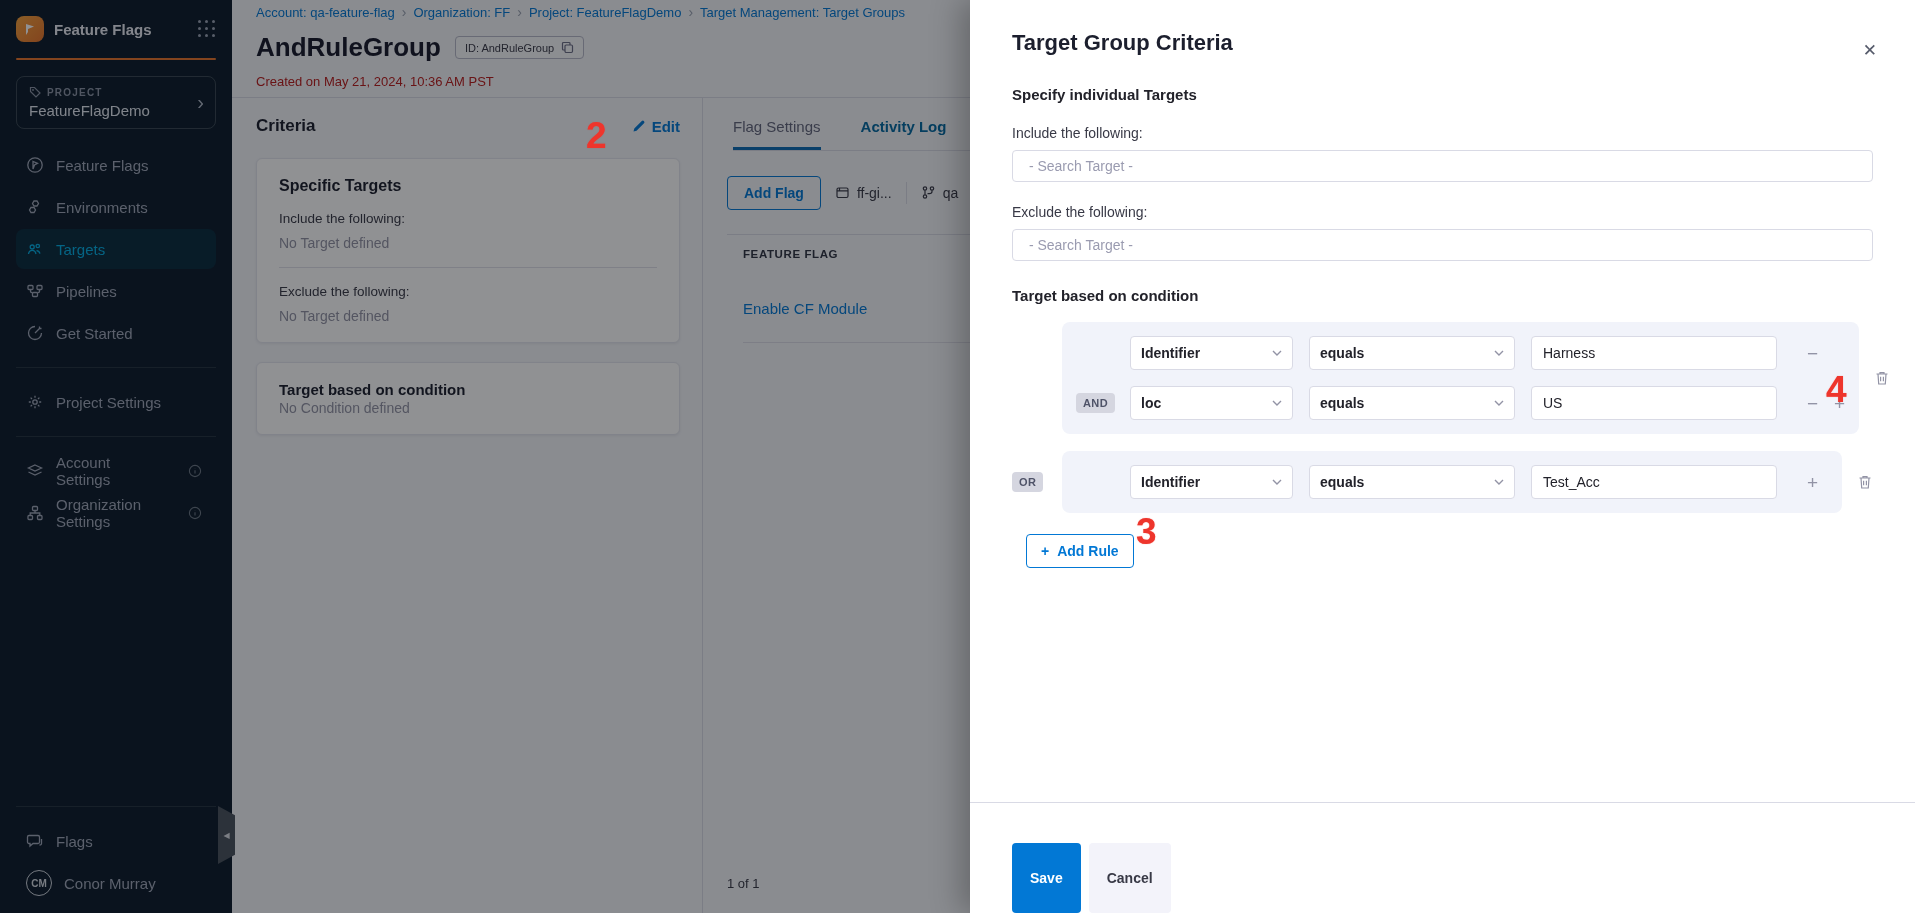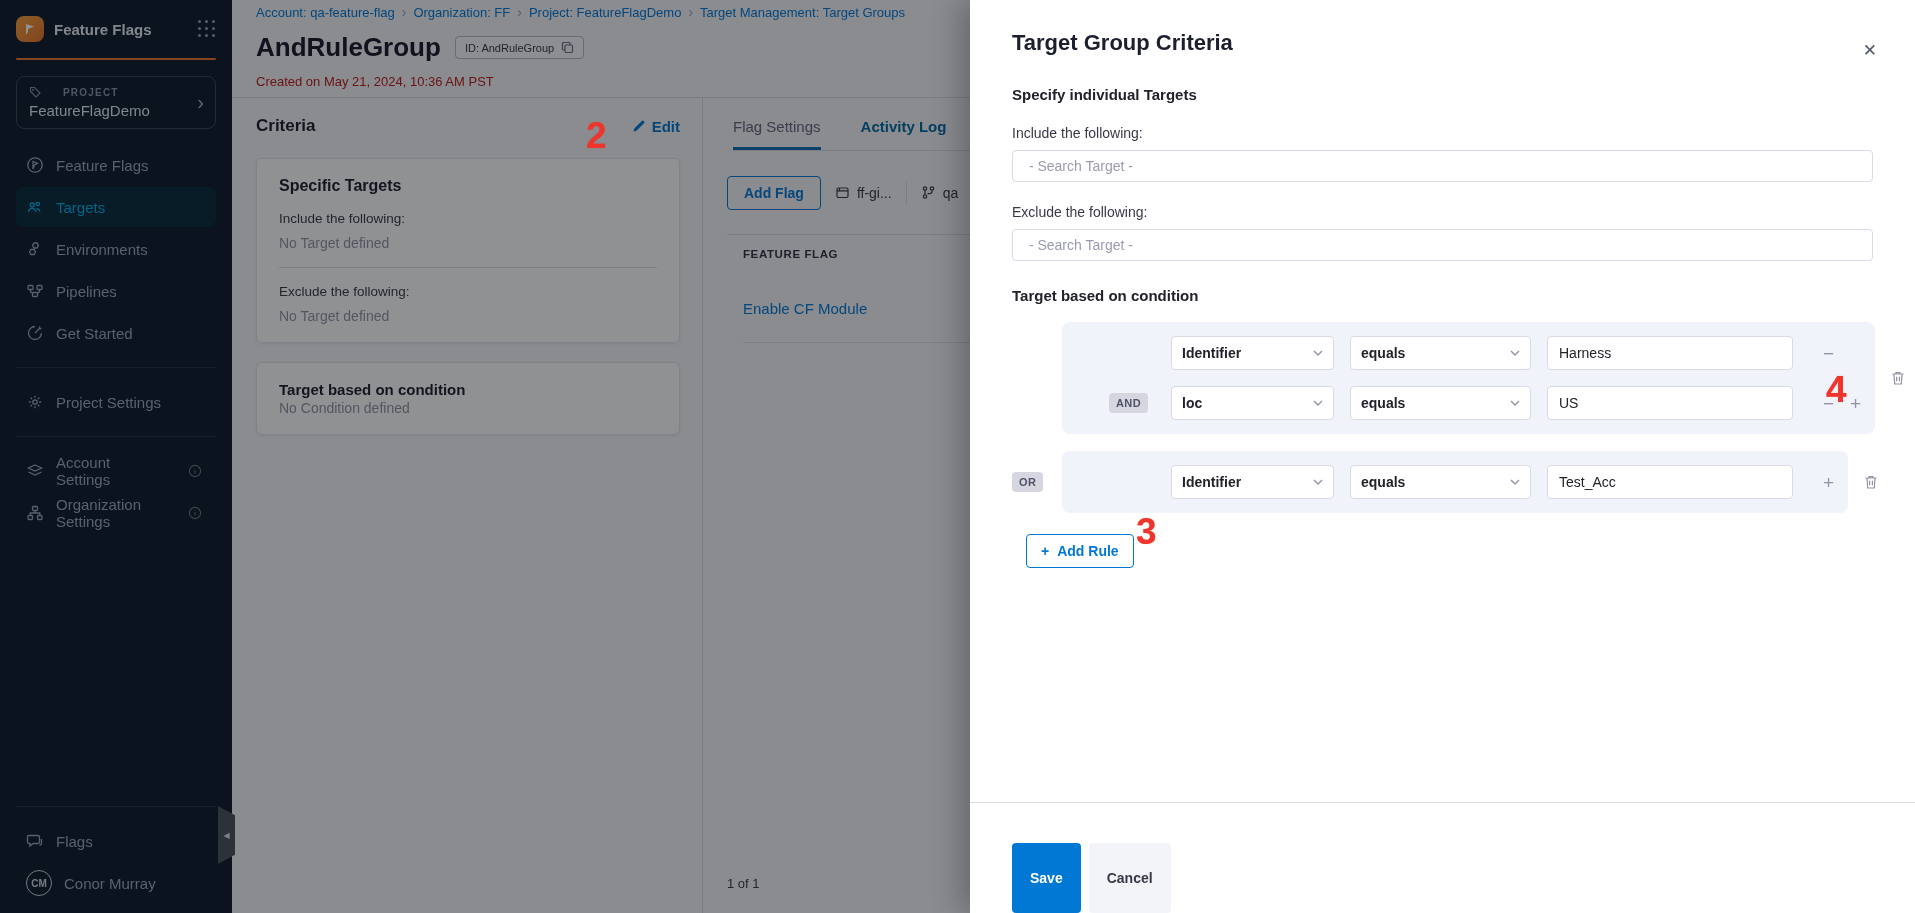--- a/index.html
+++ b/index.html
@@ -9,21 +9,21 @@
 
   
   .sidebar { position:absolute; left:0; top:0; width:232px; height:913px; background:#0b1b2a; z-index:1; }
   .sb-header { display:flex; align-items:center; gap:10px; padding:16px 16px 12px; }
   .sb-logo { width:28px; height:26px; border-radius:8px; background:linear-gradient(135deg,#f5a13b,#e8742a); display:flex; align-items:center; justify-content:center; flex-shrink:0; }
   .sb-title { flex:1; color:#e8eaf2; font-size:15px; font-weight:700; }
   .grid-icon { width:18px; height:18px; display:grid; grid-template-columns:repeat(3,1fr); gap:3px; cursor:pointer; }
   .grid-icon i { width:3px; height:3px; border-radius:50%; background:#9aa3b5; }
   .sb-orange { height:2px; background:#e8742a; margin:4px 16px 0; border-radius:1px; }
   .proj-card { margin:16px; padding:9px 12px; border:1px solid rgba(255,255,255,.18); border-radius:8px; position:relative; cursor:pointer; }
-  .proj-label-row { display:flex; align-items:center; gap:22px; color:#8a93a5; }
+  .proj-label-row { display:flex; align-items:center; gap:6px; color:#8a93a5; }
   .proj-label { font-size:10px; font-weight:700; letter-spacing:1.2px; }
   .proj-name { margin-top:4px; color:#e2e7f0; font-size:15px; }
   .proj-chev { position:absolute; right:11px; top:50%; transform:translateY(-54%); color:#aeb6c6; font-size:20px; }
   .nav { margin-top:6px; }
   .nav-item { display:flex; align-items:center; gap:12px; height:40px; margin:2px 16px; padding-left:10px; border-radius:8px; color:#9fa6b8; font-size:15px; cursor:pointer; }
   .nav-item.active { background:rgba(0,173,228,.10); color:#00ade4; }
   .nav-item .ni { flex-shrink:0; }
   .nav-item .spacer { flex:1; }
   .info-dot { margin-right:14px; color:#6b7684; }
   .sb-div { border-top:1px solid rgba(255,255,255,.10); margin:14px 16px; }
@@ -78,24 +78,24 @@
   .search-input { margin-top:9px; width:100%; height:32px; border:1px solid #d9dae5; border-radius:4px; padding:0 12px; font-size:14px; color:#22222a; font-family:inherit; background:#fff; }
   .search-input::placeholder { color:#9a9bb0; }
   .cond-title { margin-top:26px; font-size:15px; font-weight:700; color:#22222a; }
 
   .rule-block { display:flex; align-items:center; margin-top:17px; }
   .rule-block.first { margin-top:18px; }
   .op-col { width:50px; flex-shrink:0; }
   .op-badge { display:inline-block; background:#d5d6e0; color:#4f5368; font-size:11px; font-weight:700; letter-spacing:.4px; border-radius:4px; padding:4px 7px; }
   .rule-group { flex:1; background:#f1f3fa; border-radius:8px; padding:14px; display:flex; flex-direction:column; gap:16px; }
   .rule-row { display:flex; align-items:center; }
-  .and-col { width:62px; flex-shrink:0;margin-left:33px; }
+  .and-col { width:54px; flex-shrink:0; }
   .sel { height:34px; background:#fff; border:1px solid #d9dae5; border-radius:4px; display:flex; align-items:center; justify-content:space-between; padding:0 10px; font-size:14px; color:#22222a; cursor:pointer;font-weight:bold; }
   .sel-attr { width:163px; margin-right:16px; }
-  .sel-op { width:181px; margin-right:16px; }
+  .sel-op { width:206px; margin-right:16px; }
   .val-input { width:246px; height:34px; border:1px solid #d9dae5; border-radius:4px; padding:0 11px; font-size:14px; color:#22222a; font-family:inherit; background:#fff; }
   .btn-col { margin-left:30px; display:flex; gap:16px; }
   .mp-btn { color:#9293a5; font-size:19px; line-height:1; cursor:pointer; background:none; border:none; font-family:inherit; padding:0; }
   .trash-col { width:24px; flex-shrink:0; display:flex; justify-content:flex-end; margin-left:7px; cursor:pointer; }
   .add-rule { margin-top:21px; margin-left:14px; display:inline-flex; align-items:center; gap:8px; border:1px solid #0278d5; color:#0278d5; background:#fff; border-radius:4px; padding:8px 14px; font-size:14px; font-weight:700; cursor:pointer; font-family:inherit; }
   .drawer-footer { position:absolute; left:0; right:0; bottom:0; height:111px; border-top:1px solid #d9dae5; padding:40px 42px 0; display:flex; gap:8px; }
   .btn-save { background:#0278d5; color:#fff; border:none; border-radius:4px; padding:8px 18px; font-size:14px; font-weight:700; cursor:pointer; font-family:inherit; }
   .btn-cancel { background:#f3f3fa; color:#383946; border:none; border-radius:4px; padding:8px 18px; font-size:14px; font-weight:600; cursor:pointer; font-family:inherit; }
 
   .annot { position:absolute; z-index:300; color:#ee352c; font-size:37px; font-weight:800; line-height:1; text-shadow:0 0 1px rgba(238,53,44,.6); }
@@ -145,38 +145,38 @@
   <nav class="nav">
     <div class="nav-item">
       <span class="ni">
           <svg width="18" height="18" viewBox="0 0 18 18" fill="none" stroke="currentColor" stroke-width="1.3">
             <circle cx="9" cy="9" r="7.2"></circle>
             <path d="M7 13V5.5l4.5 1.8L8.5 9z"></path>
           </svg>
         </span>
       <span>Feature Flags</span>
     </div>
+    <div class="nav-item">
+      <span class="ni">
+          <svg width="18" height="18" viewBox="0 0 18 18" fill="none" stroke="currentColor" stroke-width="1.3">
+            <path d="M8 3h3l1.5 2.5L11 8H8L6.5 5.5z"></path>
+            <path d="M5 9.5h3L9.5 12 8 14.5H5L3.5 12z"></path>
+          </svg>
+        </span>
+      <span>Environments</span>
+    </div>
     <div class="nav-item active">
       <span class="ni">
           <svg width="18" height="18" viewBox="0 0 18 18" fill="none" stroke="currentColor" stroke-width="1.3">
             <circle cx="6.2" cy="7" r="2"></circle>
             <circle cx="11.8" cy="6" r="1.7"></circle>
             <path d="M2.5 14c.4-2.4 1.8-3.6 3.7-3.6S9.5 11.6 10 14M10.5 10.6c1.8.1 3 1.1 3.4 3"></path>
           </svg>
         </span>
       <span>Targets</span>
-    </div>
-    <div class="nav-item">
-      <span class="ni">
-          <svg width="18" height="18" viewBox="0 0 18 18" fill="none" stroke="currentColor" stroke-width="1.3">
-            <path d="M8 3h3l1.5 2.5L11 8H8L6.5 5.5z"></path>
-            <path d="M5 9.5h3L9.5 12 8 14.5H5L3.5 12z"></path>
-          </svg>
-        </span>
-      <span>Environments</span>
     </div>
     <div class="nav-item">
       <span class="ni">
           <svg width="18" height="18" viewBox="0 0 18 18" fill="none" stroke="currentColor" stroke-width="1.3">
             <rect x="2" y="3.5" width="5" height="4" rx="1"></rect>
             <rect x="11" y="3.5" width="5" height="4" rx="1"></rect>
             <rect x="6.5" y="10.5" width="5" height="4" rx="1"></rect>
             <path d="M4.5 7.5v2c0 .8.6 1 1.3 1h.7M13.5 7.5v2c0 .8-.6 1-1.3 1h-.7"></path>
           </svg>
         </span>

